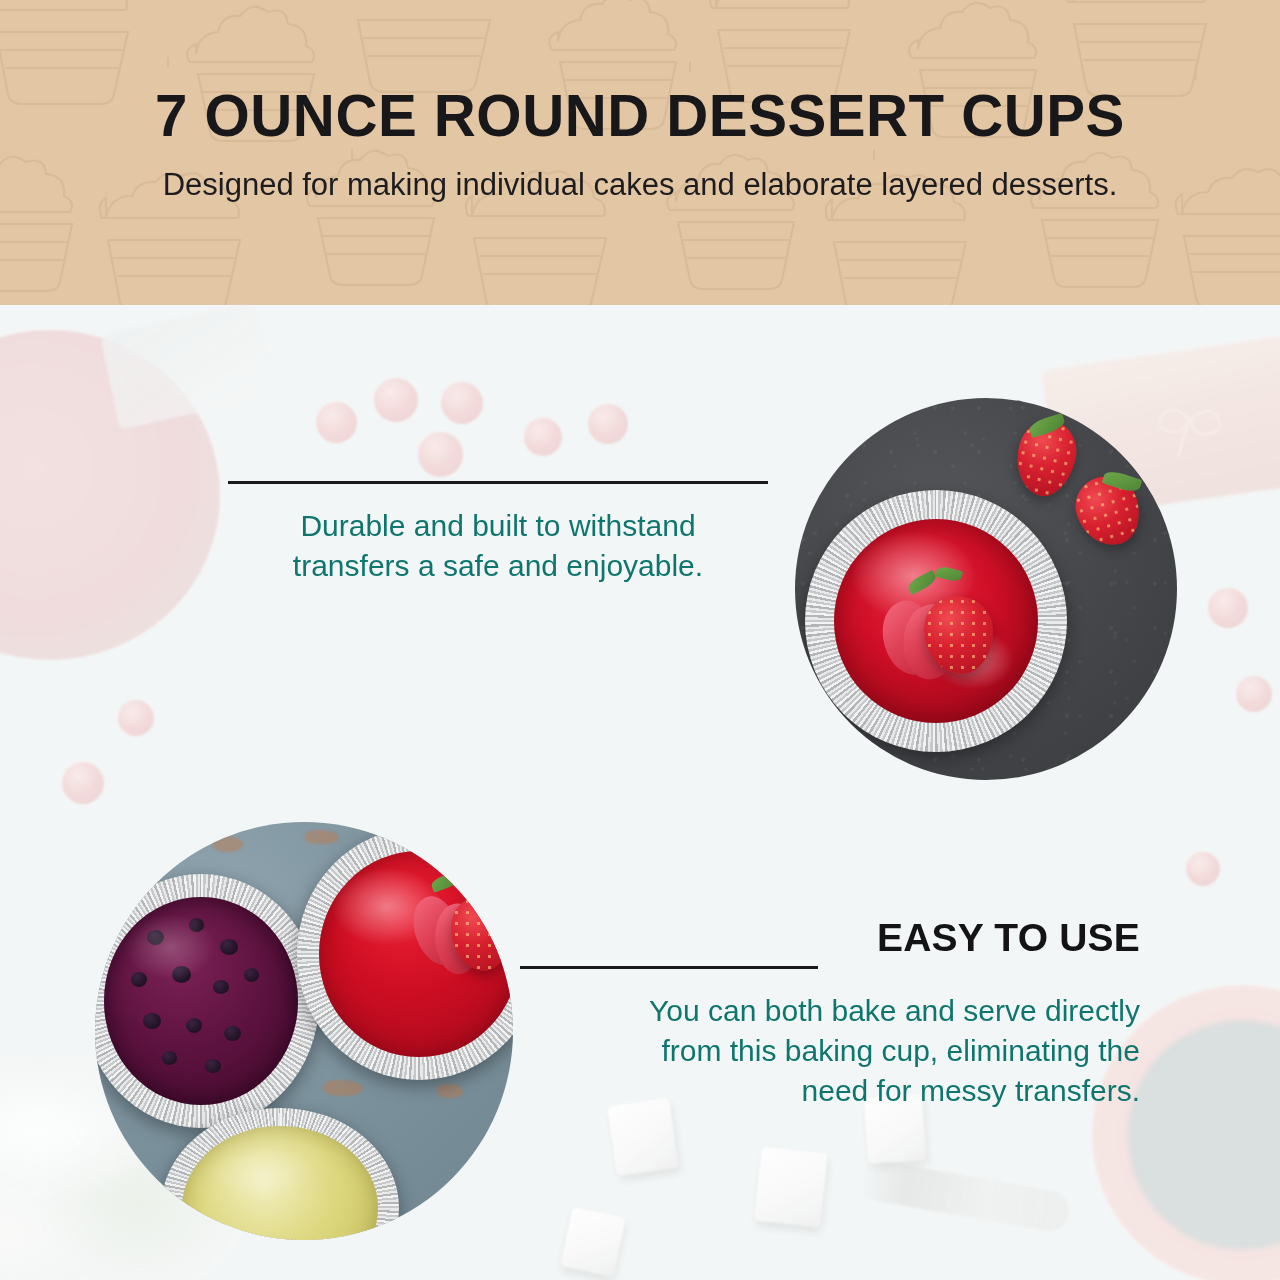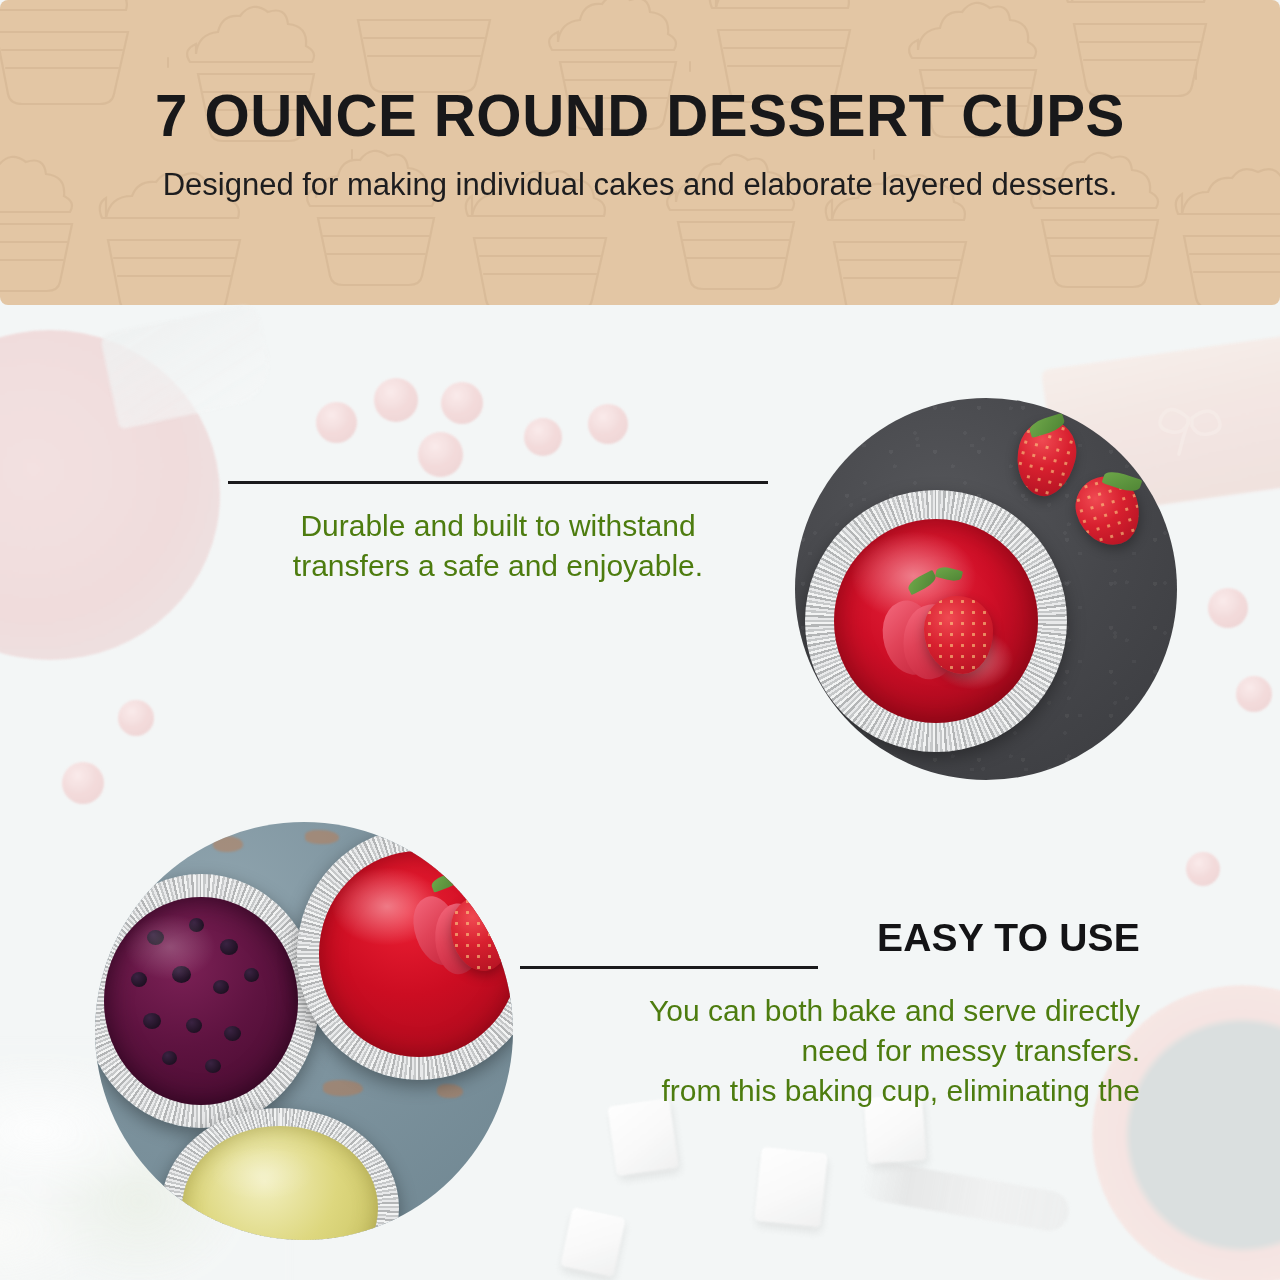--- a/index.html
+++ b/index.html
@@ -23,21 +23,20 @@
   }
 
   
   .header-band {
     position: absolute;
     left: 0; top: 0;
     width: 1280px;
     height: 305px;
     background: #e3c6a4;
     overflow: hidden;
-    border-radius: 8px;
   }
   .header-pattern {
     position: absolute;
     inset: 0;
     opacity: 0.30;
   }
   .header-title {
     position: absolute;
     left: 0; top: 86px;
     width: 1280px;
@@ -164,21 +163,21 @@
     white-space: nowrap;
   }
   .heading-rule {
     height: 3px;
     background: #1a1a1c;
     margin-top: 7px;
   }
   .feature-body {
     font-size: 30px;
     font-weight: 400;
-    color: #4d7c0f;
+    color: #0f766e;
     line-height: 1.33;
   }
 
   
   #feature-sturdy {
     left: 228px; top: 474px;
     width: 540px;
     text-align: center;
   }
   #feature-sturdy .heading-rule { width: 100%; }
@@ -466,18 +465,18 @@
       <div>Durable and built to withstand</div>
       <div>transfers a safe and enjoyable.</div>
     </div>
   </div>
 
   <div class="feature" id="feature-easy">
     <div class="feature-heading">EASY TO USE</div>
     <div class="heading-rule"></div>
     <div class="feature-body">
       <div>You can both bake and serve directly</div>
+      <div>from this baking cup, eliminating the</div>
       <div>need for messy transfers.</div>
-      <div>from this baking cup, eliminating the</div>
     </div>
   </div>
 
 </div>
 
 </body></html>

